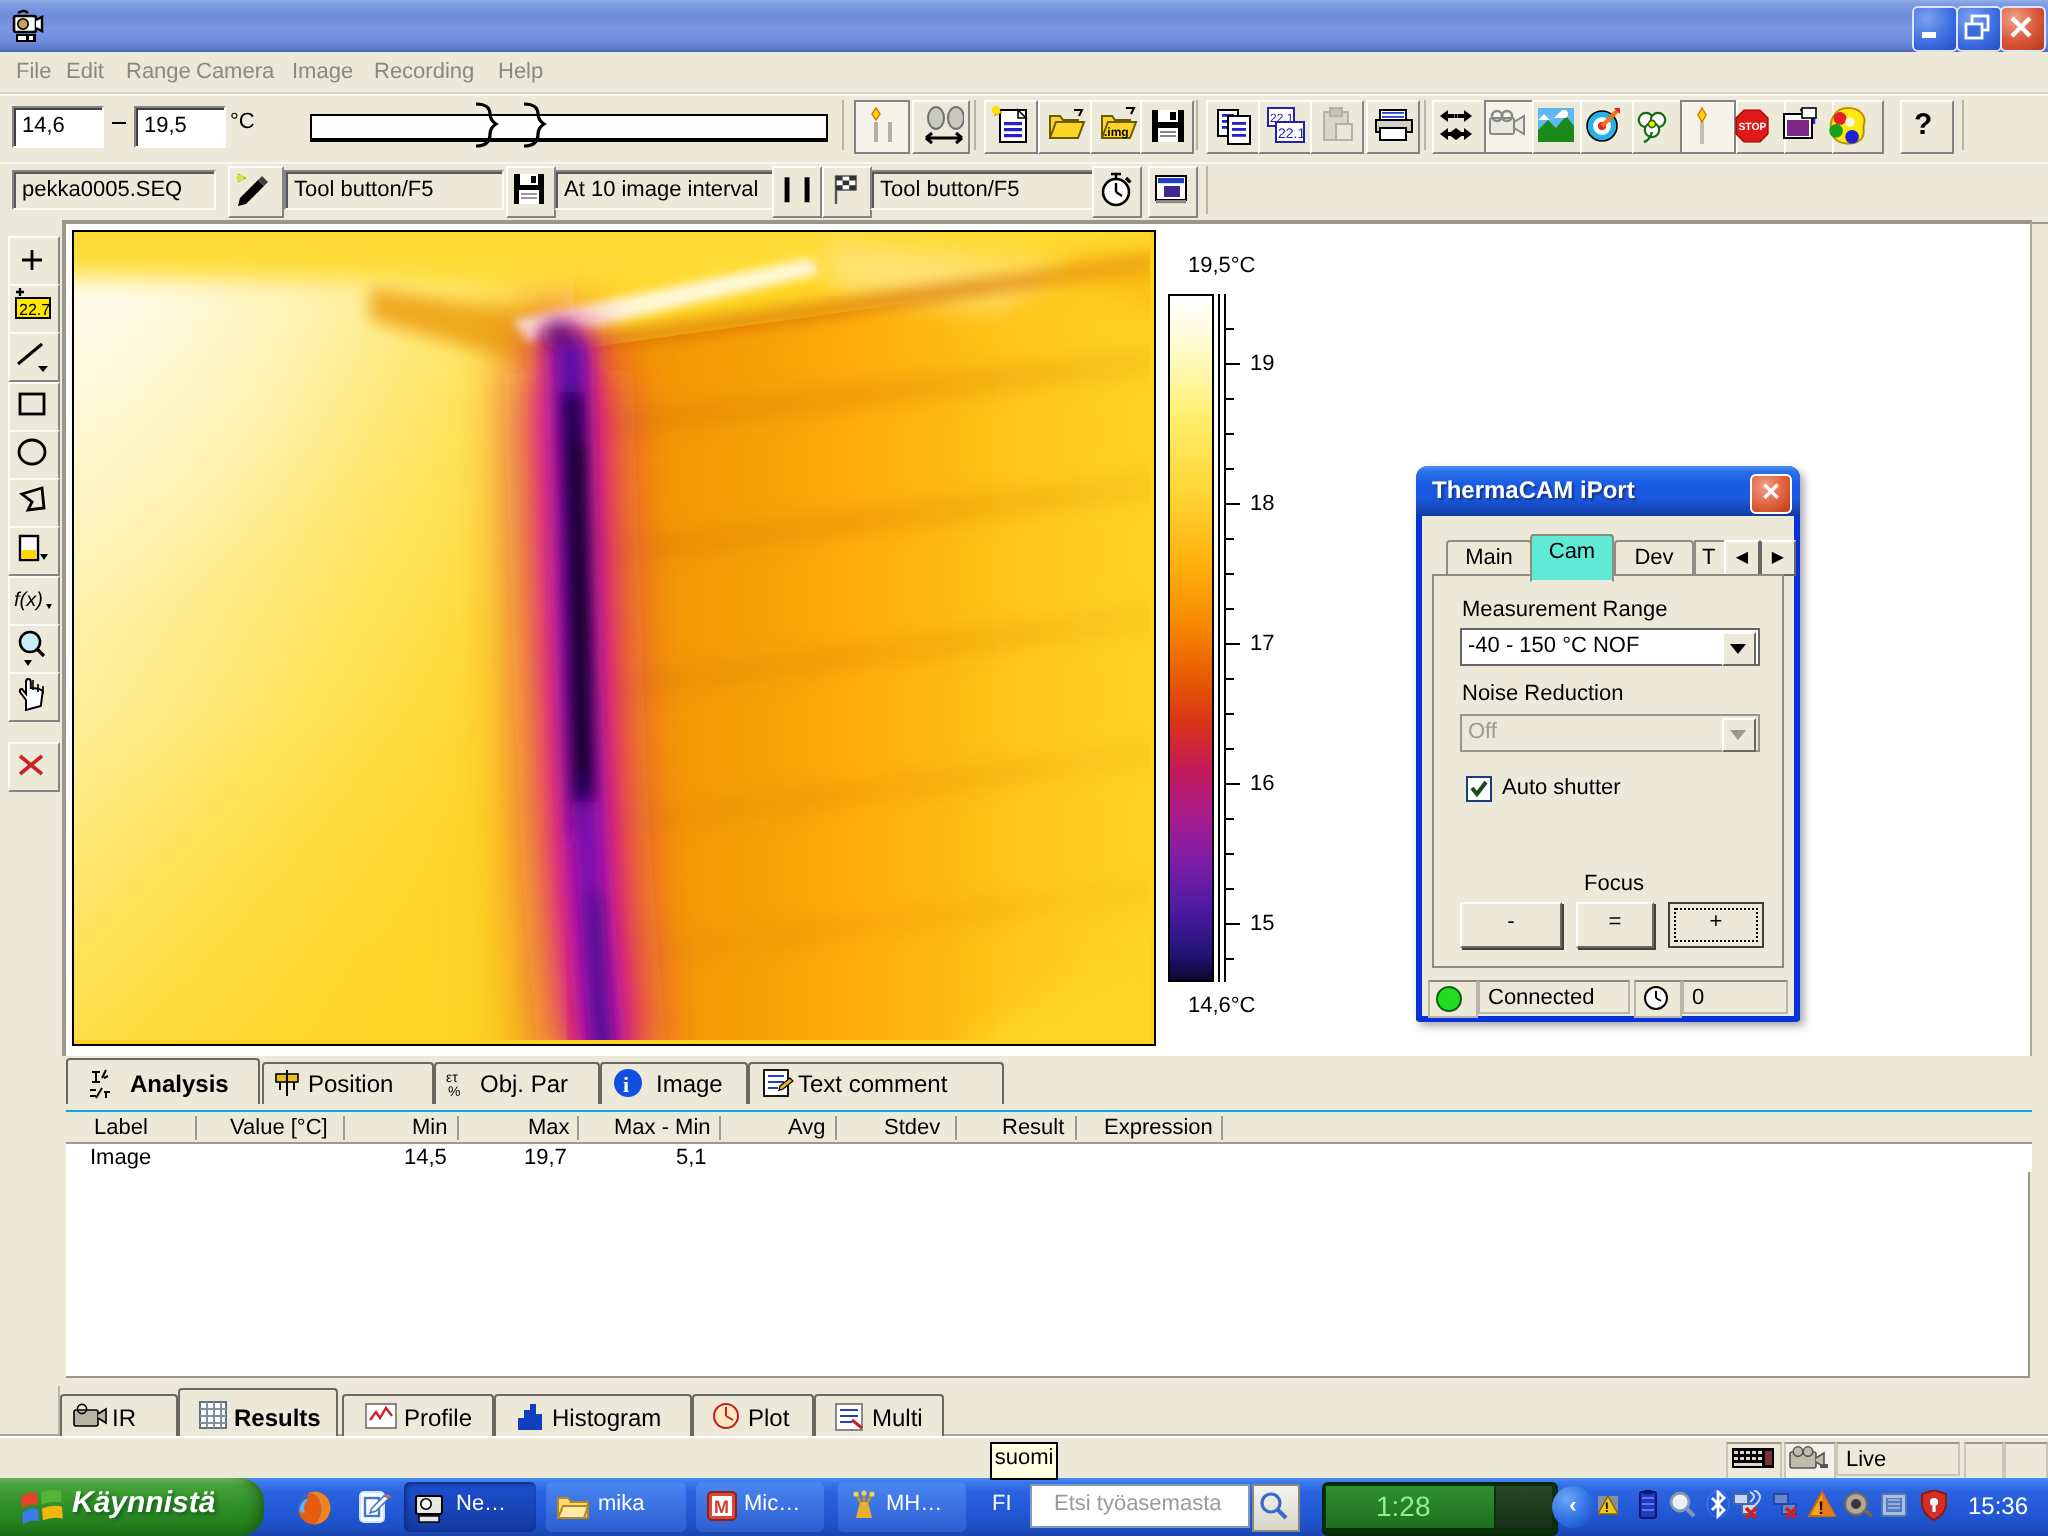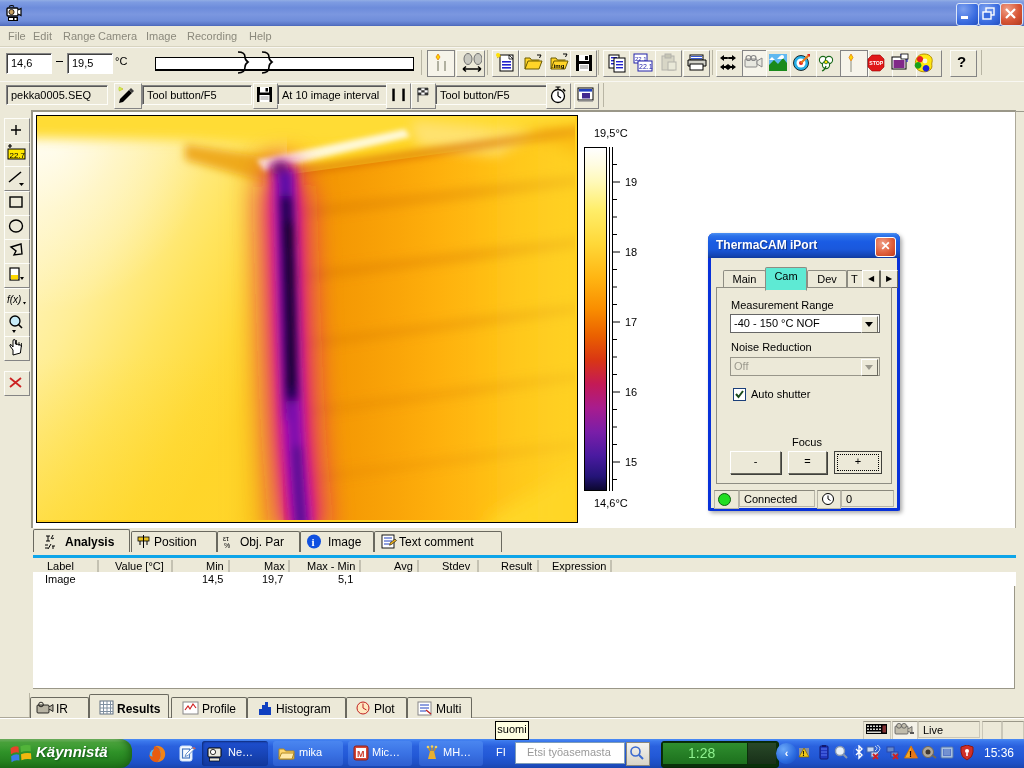--- a/index.html
+++ b/index.html
@@ -548,21 +548,21 @@
       <text x="272.5" y="13" font-size="11" font-weight="bold" fill="#fff" font-family="Liberation Serif">i</text>
   <text x="289" y="13" font-size="12" fill="#000">Image</text>
   <g transform="translate(342,0)">
    <rect x="1" y="2" width="12" height="13" fill="#fff" stroke="#000" stroke-width="0.9"></rect>
    <path d="M3 5 h8 M3 8 h8 M3 11 h5" stroke="#2040c0" stroke-width="1"></path>
    <path d="M9 10 l5 -4 1.5 1.5 -5 4 -2 0.7 z" fill="#e8b020" stroke="#000" stroke-width="0.6"></path>
   </g>
   <text x="360" y="13" font-size="12" fill="#000">Text comment</text>
  </svg>
 </div>
-<div class="abs" id="ahead" style="left:33px;top:555px;width:983px;height:16px;background:#ece9d8;border-top:3px solid #0ea5e9;">
+<div class="abs" id="ahead" style="left:33px;top:555px;width:983px;height:16px;background:#ece9d8;border-top:1px solid #0ea5e9;">
  <span style="position:absolute;left:14px;top:2px;">Label</span>
  <span style="position:absolute;left:82px;top:2px;">Value [°C]</span>
  <span style="position:absolute;left:173px;top:2px;">Min</span>
  <span style="position:absolute;left:231px;top:2px;">Max</span>
  <span style="position:absolute;left:274px;top:2px;">Max - Min</span>
  <span style="position:absolute;left:361px;top:2px;">Avg</span>
  <span style="position:absolute;left:409px;top:2px;">Stdev</span>
  <span style="position:absolute;left:468px;top:2px;">Result</span>
  <span style="position:absolute;left:519px;top:2px;">Expression</span>
  <svg class="abs" style="left:0;top:0" width="983" height="16">

